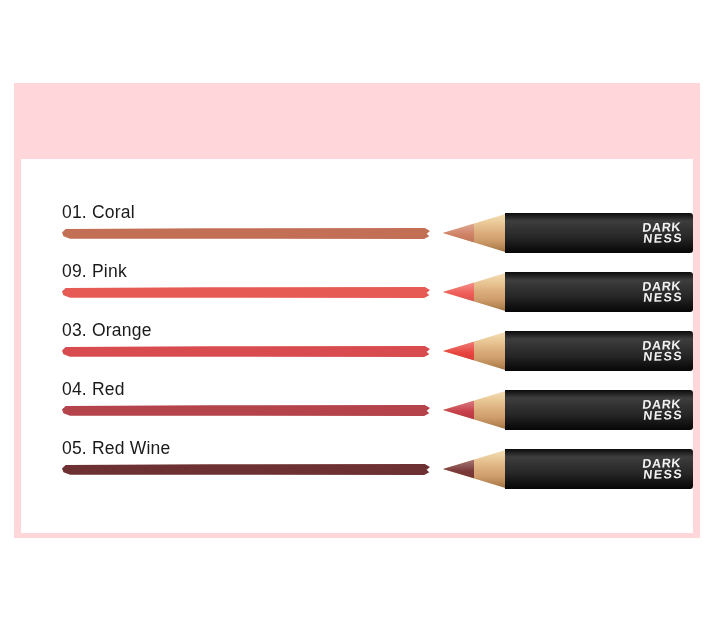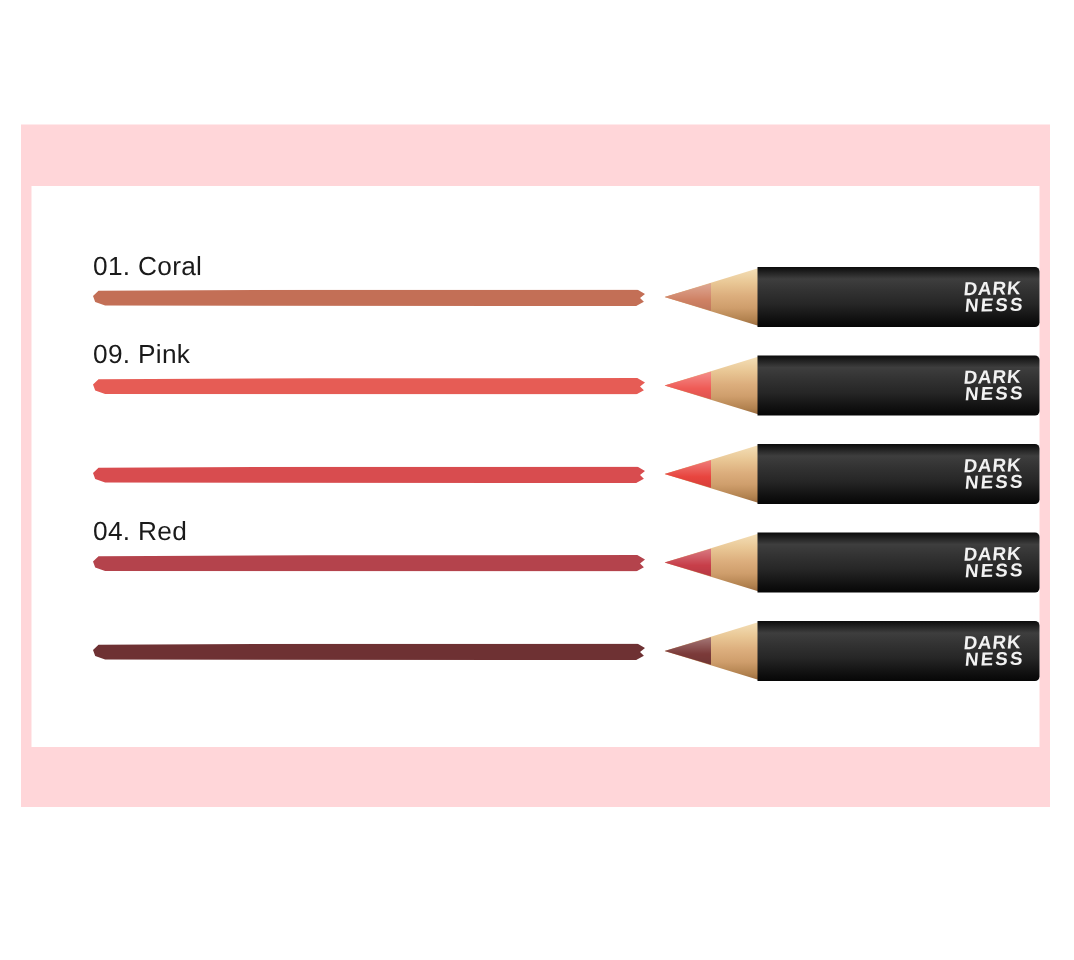--- a/index.html
+++ b/index.html
@@ -97,21 +97,21 @@
     white-space: nowrap;
   }
   .logo .l1 { display: block; margin-right: 3px; }
   .logo .l2 { display: block; letter-spacing: 1.4px; }
 </style>
 </head>
 <body>
 
 <div class="pink-band" style="background-color: rgb(255, 214, 217);"></div>
 
-<div class="panel" style="background-color: rgb(255, 255, 255);">
+<div class="panel" style="background-color: rgb(255, 255, 255); margin-top: 35px;">
 
   <div class="row r0">
     <div class="shade-label">01. Coral</div>
     <div class="swatch" style="background-color: rgb(195, 111, 86);"></div>
     <div class="pencil">
       <div class="wood"></div>
       <div class="lead" style="background-color: rgb(207, 129, 100);"></div>
       <div class="barrel">
         <div class="logo" style="color: rgb(242, 242, 242);">
           <span class="l1">DARK</span>
@@ -130,20 +130,21 @@
       <div class="barrel">
         <div class="logo" style="color: rgb(242, 242, 242);">
           <span class="l1">DARK</span>
           <span class="l2">NESS</span>
         </div>
       </div>
     </div>
   </div>
 
   <div class="row r2">
+    <div class="shade-label">03. Orange</div>
     <div class="swatch" style="background-color: rgb(216, 76, 79);"></div>
     <div class="pencil">
       <div class="wood"></div>
       <div class="lead" style="background-color: rgb(232, 68, 62);"></div>
       <div class="barrel">
         <div class="logo" style="color: rgb(242, 242, 242);">
           <span class="l1">DARK</span>
           <span class="l2">NESS</span>
         </div>
       </div>
@@ -159,20 +160,21 @@
       <div class="barrel">
         <div class="logo" style="color: rgb(242, 242, 242);">
           <span class="l1">DARK</span>
           <span class="l2">NESS</span>
         </div>
       </div>
     </div>
   </div>
 
   <div class="row r4">
+    <div class="shade-label">05. Red Wine</div>
     <div class="swatch" style="background-color: rgb(110, 49, 51);"></div>
     <div class="pencil">
       <div class="wood"></div>
       <div class="lead" style="background-color: rgb(123, 58, 57);"></div>
       <div class="barrel">
         <div class="logo" style="color: rgb(242, 242, 242);">
           <span class="l1">DARK</span>
           <span class="l2">NESS</span>
         </div>
       </div>

